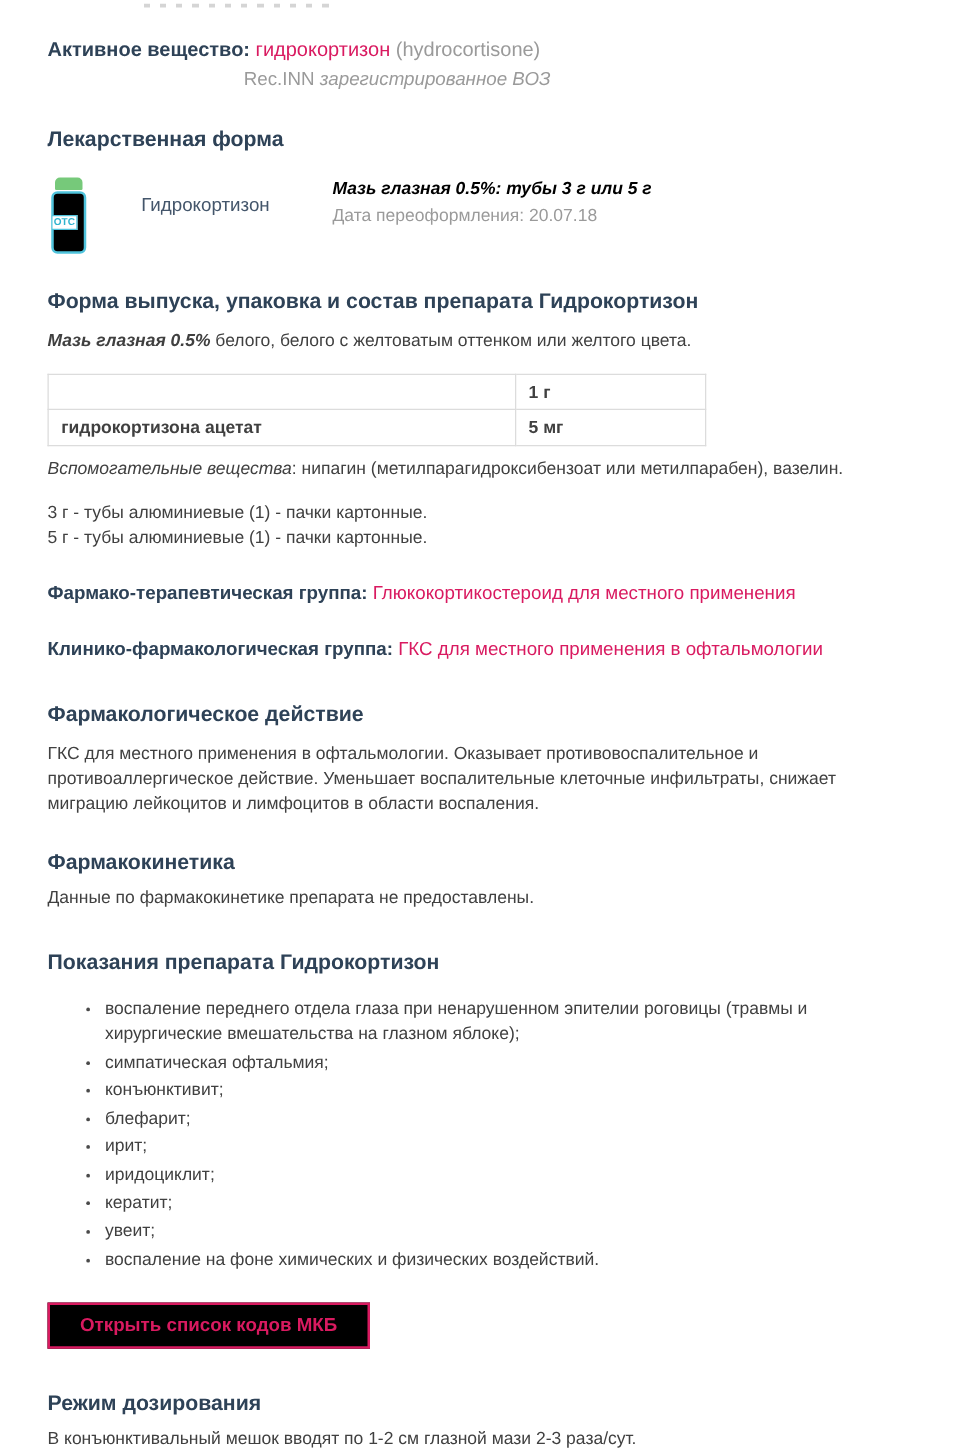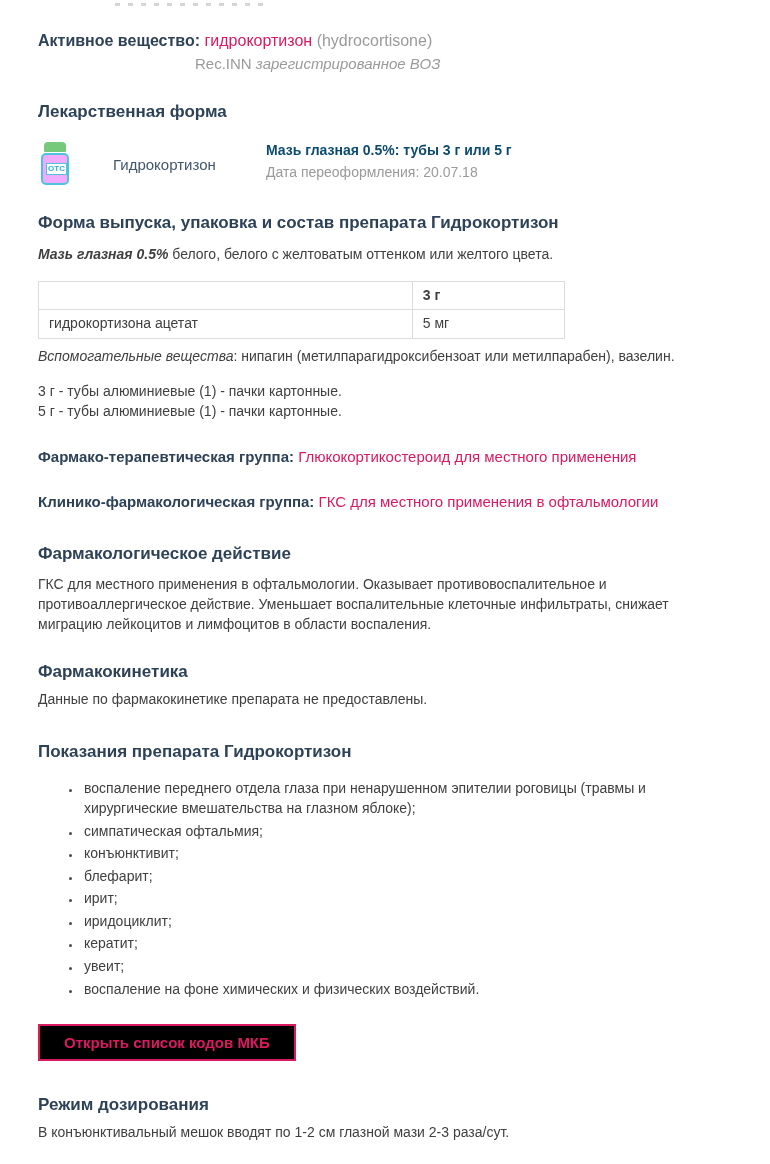--- a/index.html
+++ b/index.html
@@ -37,46 +37,46 @@
   .inn-note{font-style:italic;}
 
   h2{font-size:17px;font-weight:bold;color:var(--navy);margin:26px 0 10px 0;}
   h2.tight{margin-bottom:6px;}
 
   
   .drug-row{display:flex;align-items:flex-start;margin:16px 0 4px 0;}
   .otc-bottle{width:30px;margin:2px 0 0 2px;}
   .otc-cap{width:22px;height:10px;background:var(--green);border-radius:4px 4px 1px 1px;margin:0 auto;}
   .otc-body{
-    box-sizing:border-box;width:28px;height:32px;margin:1px auto 0;
-    border:2px solid var(--teal);border-radius:5px;background:#f0abfc;
-    display:flex;align-items:center;justify-content:flex-end;
+    box-sizing:border-box;width:28px;height:50px;margin:1px auto 0;
+    border:2px solid var(--teal);border-radius:5px;background:#000000;
+    display:flex;align-items:center;
   }
   .otc-badge{
     display:inline-block;border:1px solid var(--teal);color:#2fb3cf;
     font-size:8px;font-weight:bold;line-height:10px;padding:0 1px;margin-left:-2px;
     background:#fff;letter-spacing:0;
   }
   .drug-name{width:153px;padding:14px 0 0 43px;color:#44566b;font-weight:normal;font-size:15px;}
   .drug-details{padding-top:1px;}
-  .form-line{font-weight:bold;color:#0c4a6e;text-decoration:none;display:inline-block;}
+  .form-line{font-weight:bold;color:#000000;text-decoration:none;display:inline-block;font-style:italic;}
   .reg-line,.date-line{color:var(--gray);margin-top:2px;}
   .reg-status{font-style:italic;}
 
   .desc p,.text{margin:8px 0 0 0;max-width:655px;}
   .lead-bi{font-weight:bold;font-style:italic;}
   .lead-i{font-style:italic;}
 
   table.comp{
     border-collapse:collapse;margin:16px 0 6px 0;width:527px;
   }
   table.comp td,table.comp th{
     border:1px solid var(--tableborder);
     padding:4px 10px;height:19px;text-align:left;vertical-align:middle;
-    font-size:14px;color:var(--body);font-weight:normal;
+    font-size:14px;color:var(--body);font-weight:bold;
   }
   table.comp th.qty{font-weight:bold;}
   table.comp .col1{width:361px;}
   table.comp .col2{width:135px;}
 
   .pack-line{margin:0;}
   .pack-block{margin-top:16px;}
 
   .group-line{margin-top:24px;max-width:690px;font-size:15px;}
   .group-label{font-weight:bold;color:var(--navy);}
@@ -133,21 +133,21 @@
   <div class="desc">
     <p>
       <span class="lead-bi">Мазь глазная 0.5%</span><span> белого, белого с желтоватым оттенком или желтого цвета.</span>
     </p>
   </div>
 
   <table class="comp">
     <tbody>
         <tr>
       <th class="col1"></th>
-      <th class="col2 qty">3 г</th>
+      <th class="col2 qty">1 г</th>
     </tr>
     <tr>
       <td class="col1">гидрокортизона ацетат</td>
       <td class="col2">5 мг</td>
     </tr>
   </tbody>
     </table>
 
   <p class="text">
     <span class="lead-i">Вспомогательные вещества</span><span>: нипагин (метилпарагидроксибензоат или метилпарабен), вазелин.</span>

